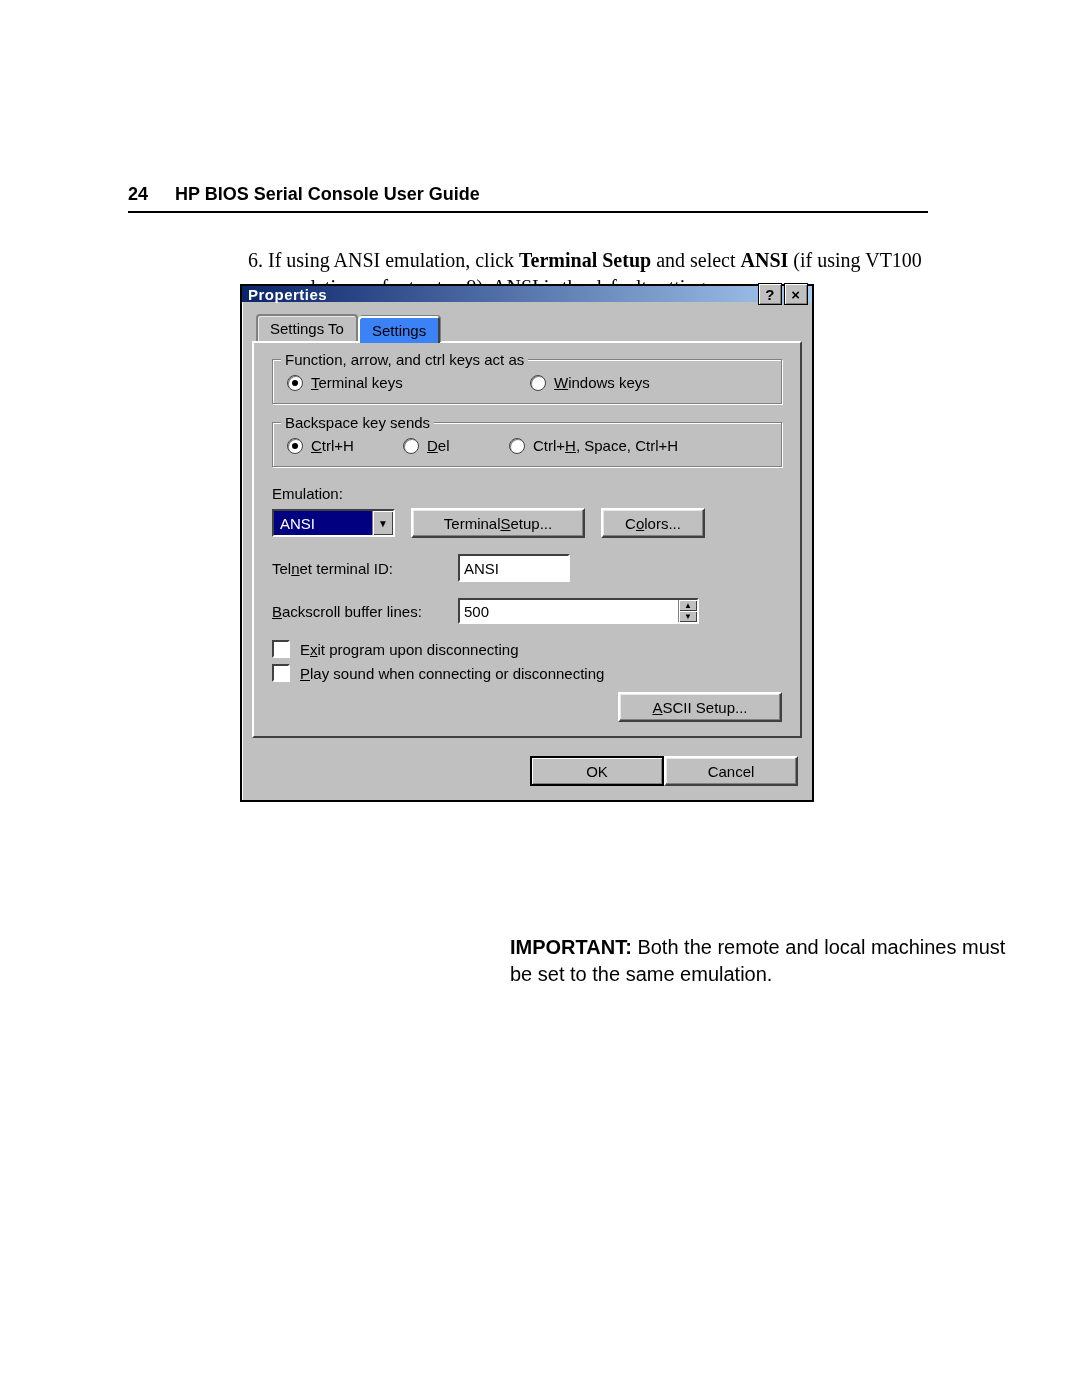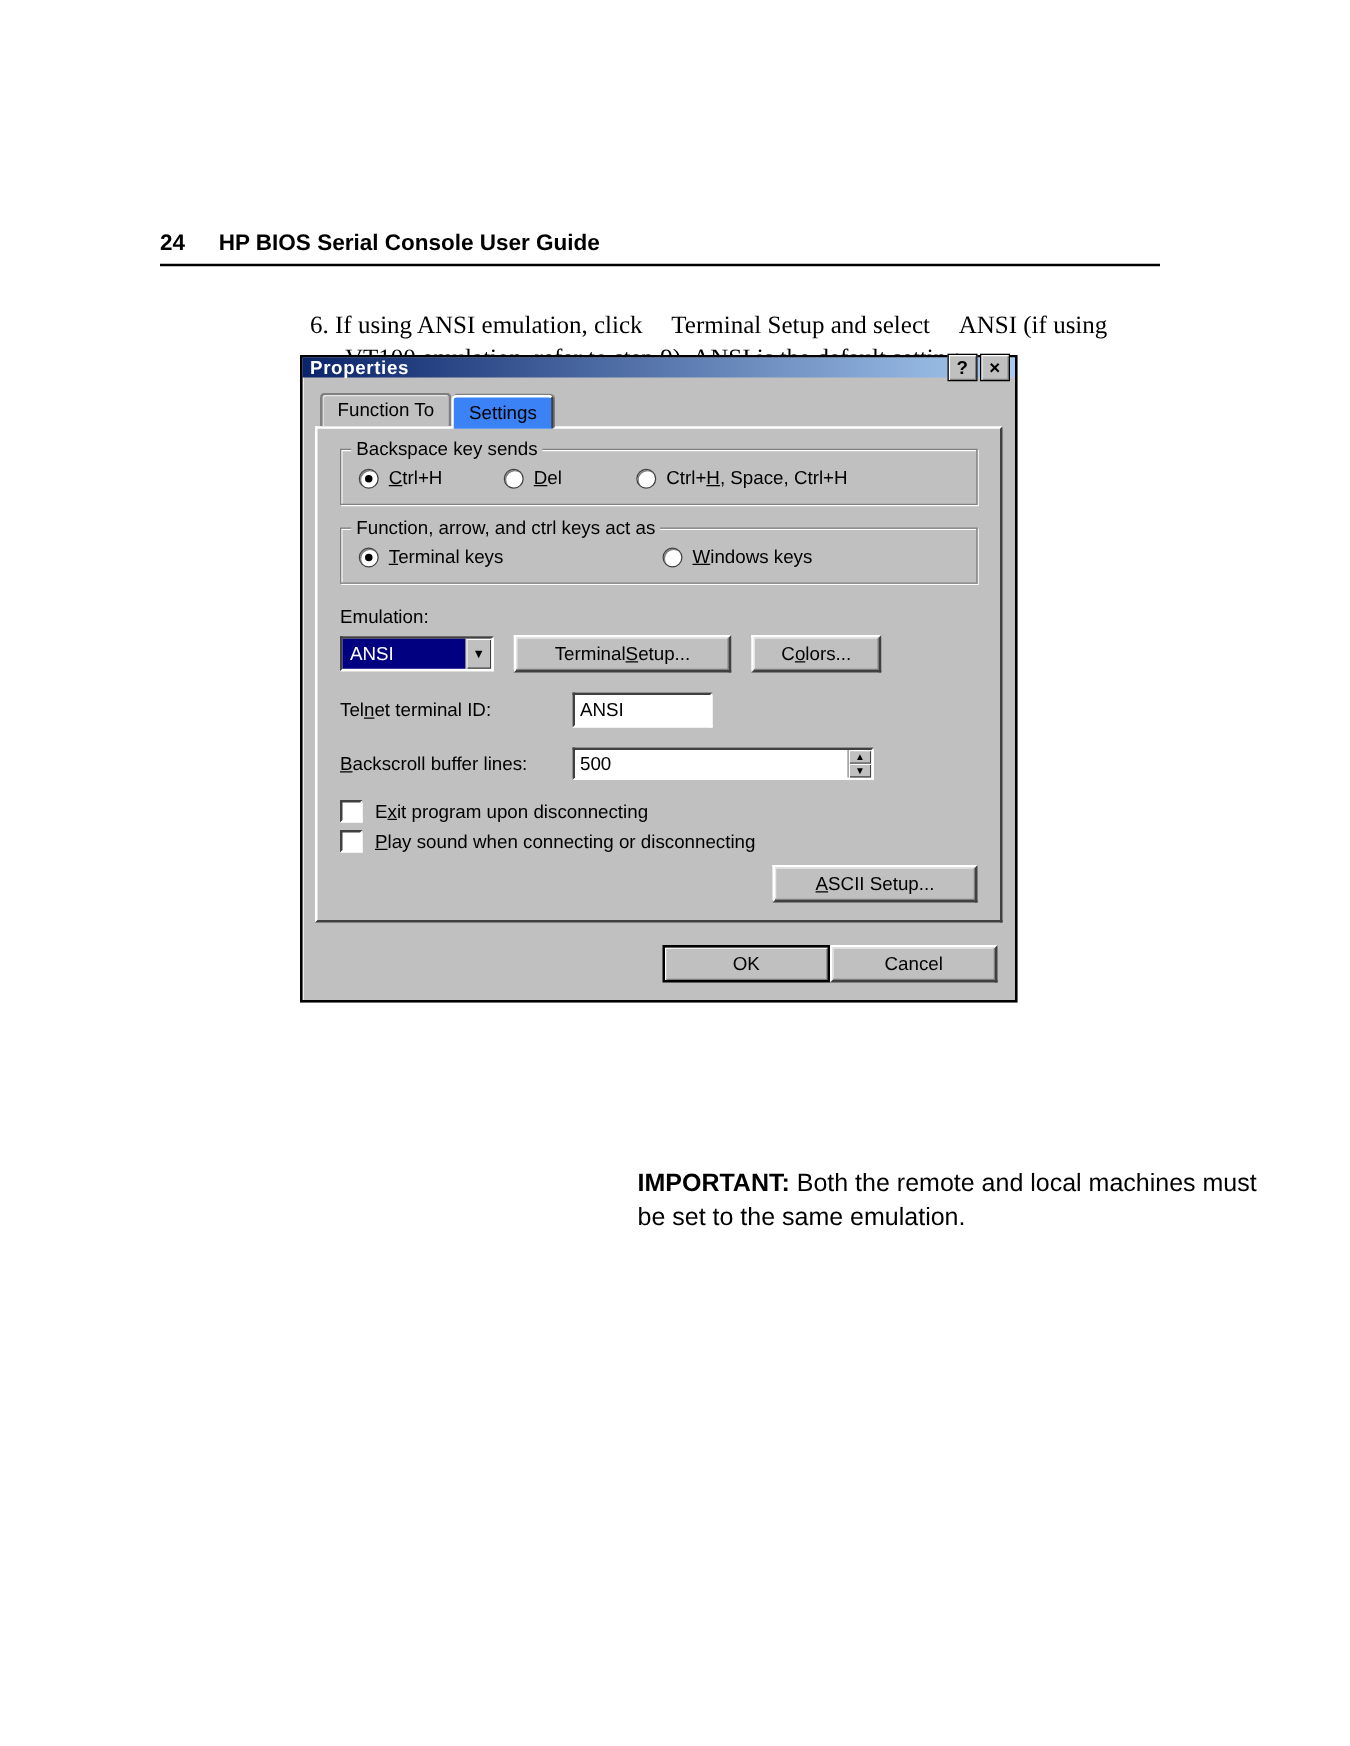--- a/index.html
+++ b/index.html
@@ -28,21 +28,21 @@
   }
   .header-row .pnum { display:inline-block; width:42px; }
   .step {
     font-size: 20px;
     line-height: 1.35;
     margin-left: 120px;
     margin-bottom: 18px;
     text-indent: -28px;
     padding-left: 28px;
   }
-  .step b { font-weight: normal; margin-left: 18px; }
+  .step b { font-weight: bold; }
   .note {
     font-family: Arial, Helvetica, sans-serif;
     font-size: 20px;
     line-height: 1.35;
     margin-left: 190px;
     margin-top: 18px;
     width: 500px;
   }
   .note b { font-weight: bold; }
 
@@ -221,54 +221,54 @@
 </div>
 
 <div class="dialog">
   <div class="titlebar">
     <span class="title">Properties</span>
     <div class="titlebtn">?</div>
     <div class="titlebtn">×</div>
   </div>
 
   <div class="tabs">
-    <div class="tab">Function To</div>
+    <div class="tab">Settings To</div>
     <div class="tab active">Settings</div>
   </div>
 
   <div class="panel">
+
+    <div class="group">
+      <span class="group-label">Function, arrow, and ctrl keys act as</span>
+      <div class="radio-row">
+        <label class="radio checked">
+          <span class="dot"></span>
+          <span><span class="u">T</span><span>erminal keys</span></span>
+        </label>
+        <label class="radio">
+          <span class="dot"></span>
+          <span><span class="u">W</span><span>indows keys</span></span>
+        </label>
+      </div>
+    </div>
 
     <div class="group">
       <span class="group-label">Backspace key sends</span>
       <div class="radio-row">
         <label class="radio checked" style="flex:0 0 110px">
           <span class="dot"></span>
           <span><span class="u">C</span>trl+H</span>
         </label>
         <label class="radio" style="flex:0 0 100px">
           <span class="dot"></span>
           <span><span class="u">D</span>el</span>
         </label>
         <label class="radio" style="flex:1">
           <span class="dot"></span>
           <span>Ctrl+<span class="u">H</span>, Space, Ctrl+H</span>
-        </label>
-      </div>
-    </div>
-
-    <div class="group">
-      <span class="group-label">Function, arrow, and ctrl keys act as</span>
-      <div class="radio-row">
-        <label class="radio checked">
-          <span class="dot"></span>
-          <span><span class="u">T</span><span>erminal keys</span></span>
-        </label>
-        <label class="radio">
-          <span class="dot"></span>
-          <span><span class="u">W</span><span>indows keys</span></span>
         </label>
       </div>
     </div>
 
     <div class="lbl" style="margin-bottom:6px">Emulation:</div>
     <div class="row">
       <div class="combo">
         <span class="val">ANSI</span>
         <span class="arrow">▼</span>
       </div>

